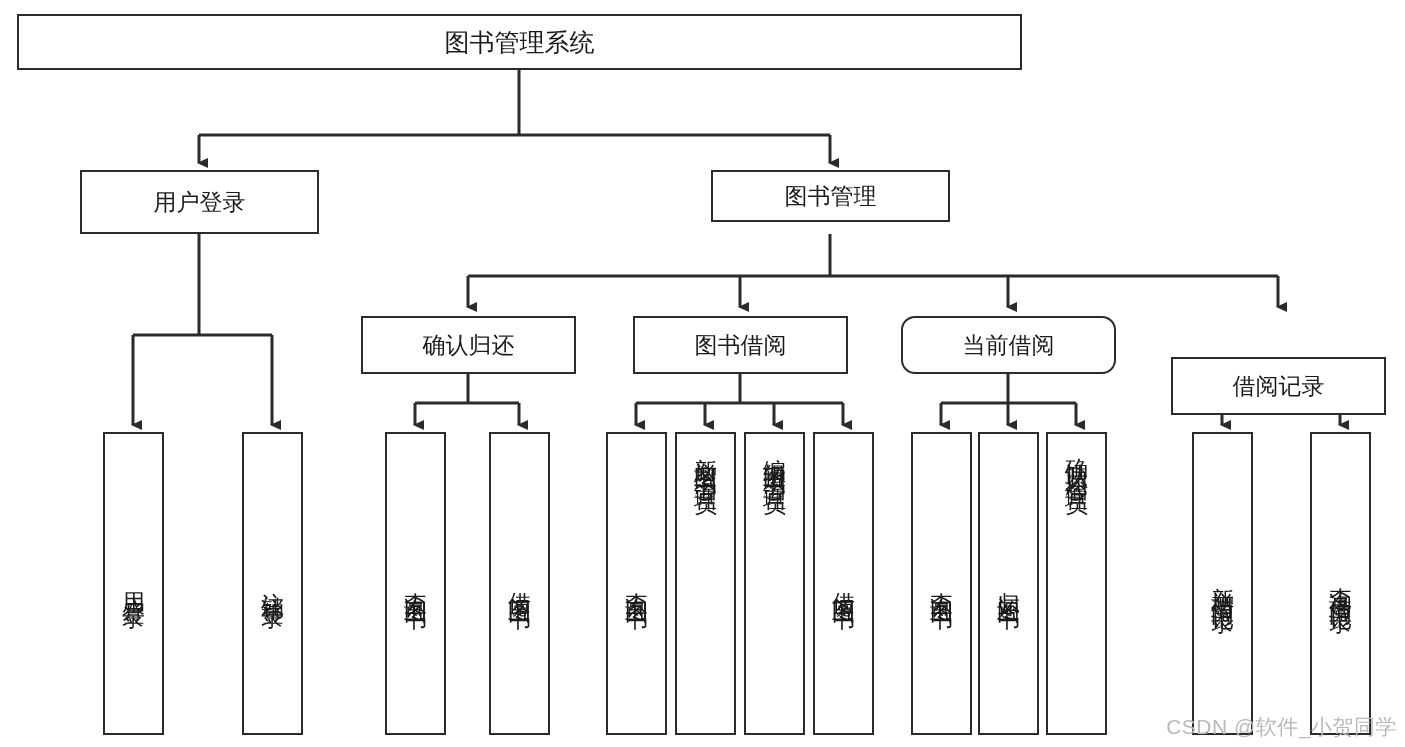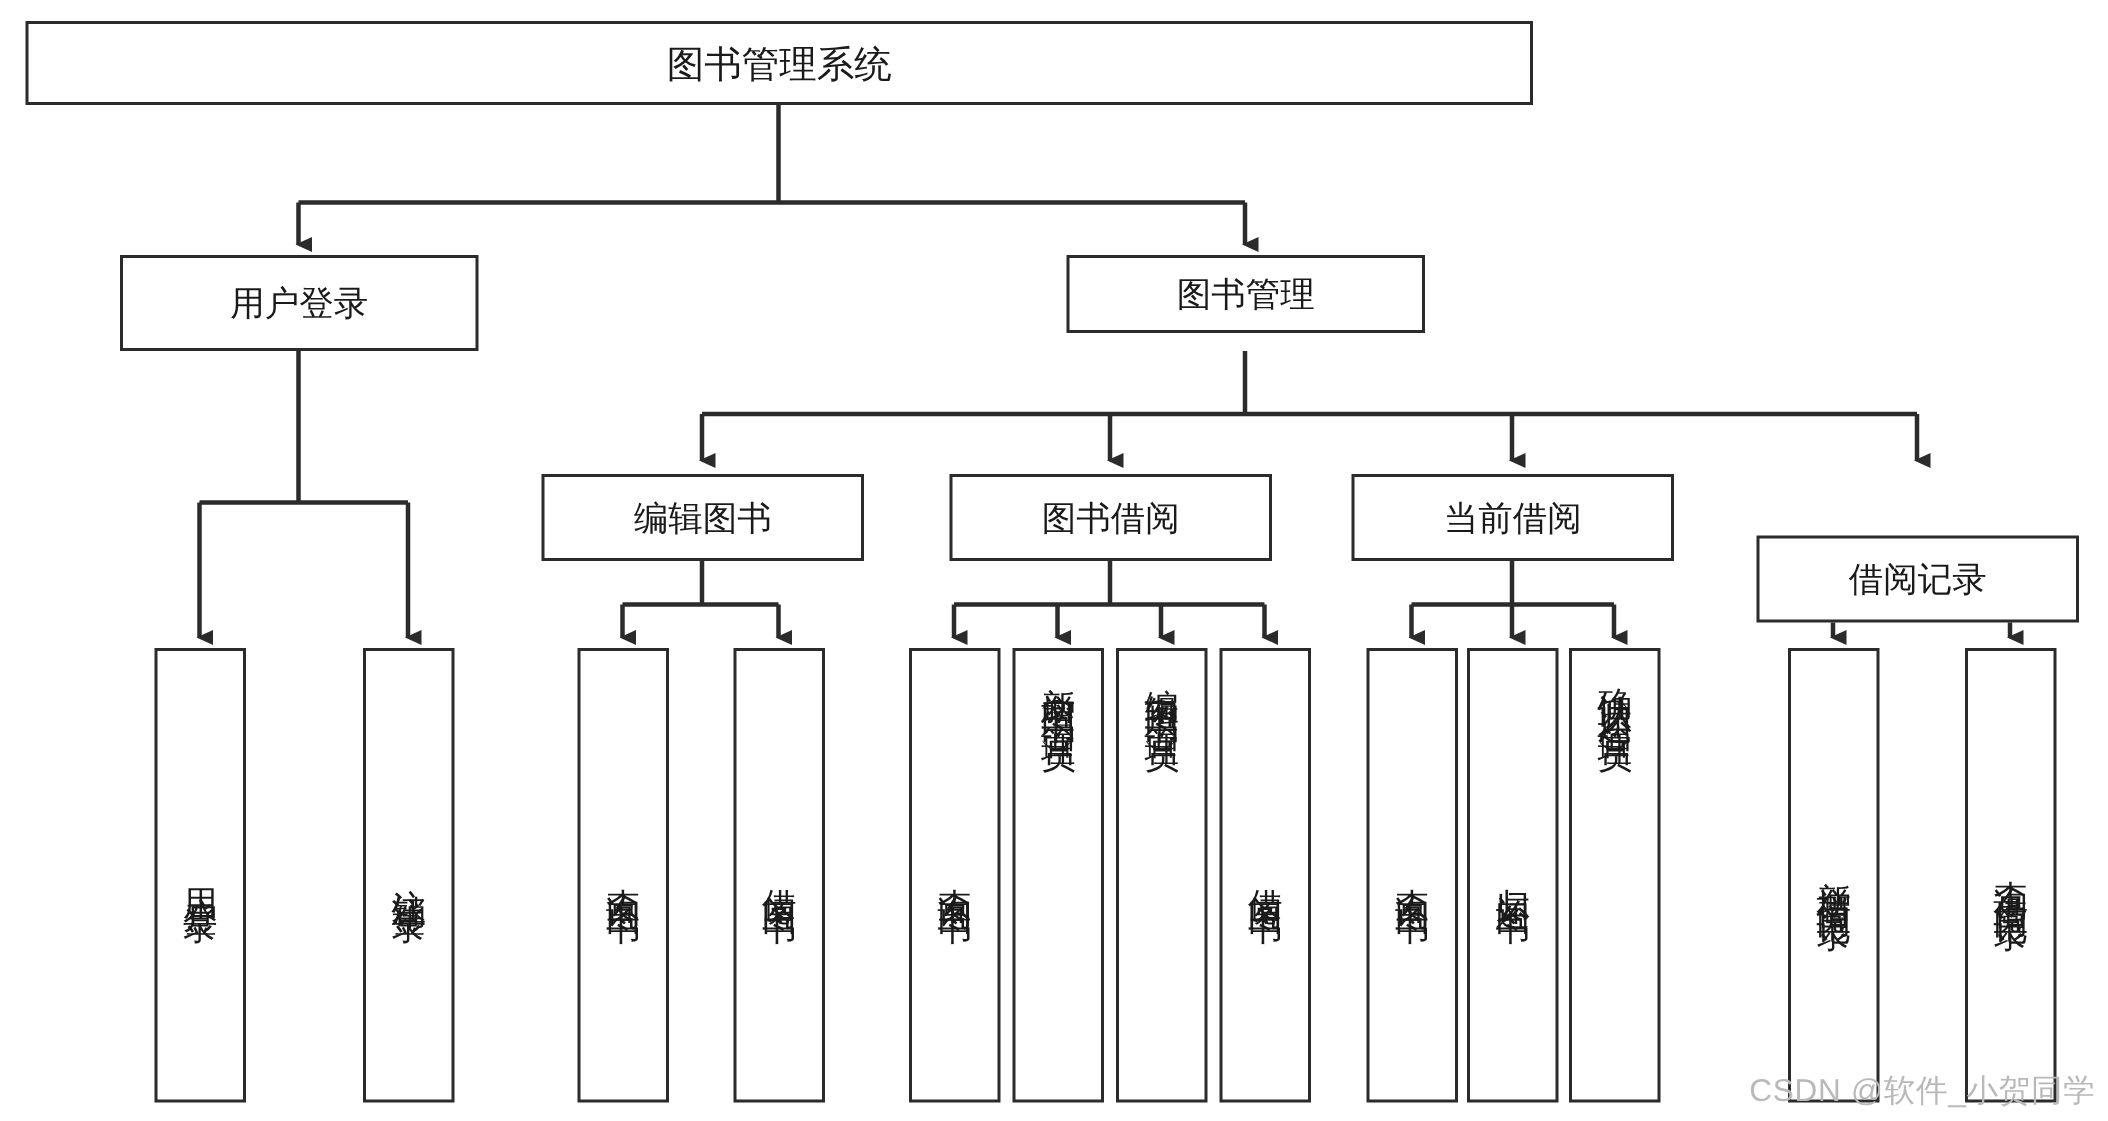--- a/index.html
+++ b/index.html
@@ -136,28 +136,28 @@
 
   <div class="node level2" style="left:80px; top:170px; width:239px; height:64px;">
     <span>用户登录</span>
   </div>
 
   <div class="node level2" style="left:711px; top:170px; width:239px; height:52px;">
     <span>图书管理</span>
   </div>
 
   <div class="node level2" style="left:361px; top:316px; width:215px; height:58px;">
-    <span>编辑图书</span>
+    <span>确认归还</span>
   </div>
 
   <div class="node level2" style="left:633px; top:316px; width:215px; height:58px;">
     <span>图书借阅</span>
   </div>
 
-  <div class="node level2" style="left:901px; top:316px; width:215px; height:58px;">
+  <div class="node level2" style="left:901px; top:316px; width:215px; height:58px;border-radius:14px;">
     <span>当前借阅</span>
   </div>
 
   <div class="node level2" style="left:1171px; top:316px; width:215px; height:58px;margin-top:41px;">
     <span>借阅记录</span>
   </div>
 
   <div class="node leaf short" style="left:103px; top:432px; width:61px; height:303px;">
     <span class="vtext">用户登录</span>
   </div>

